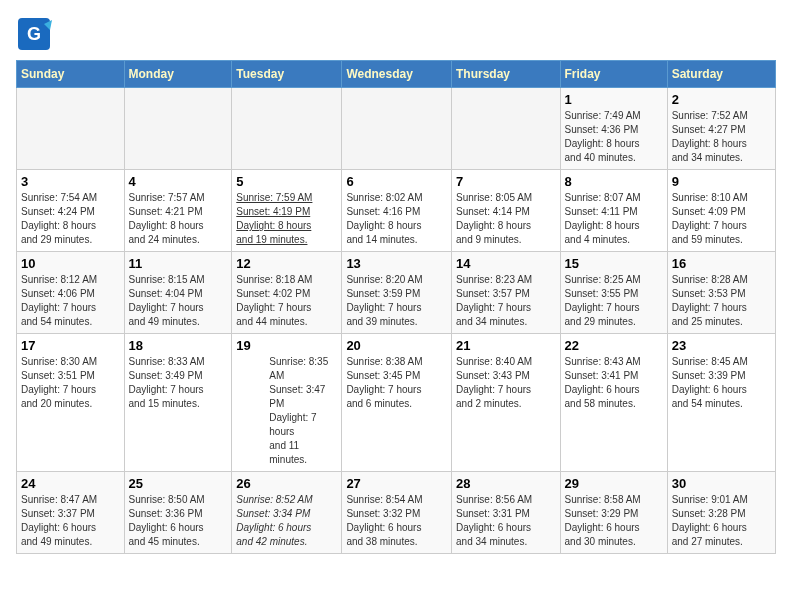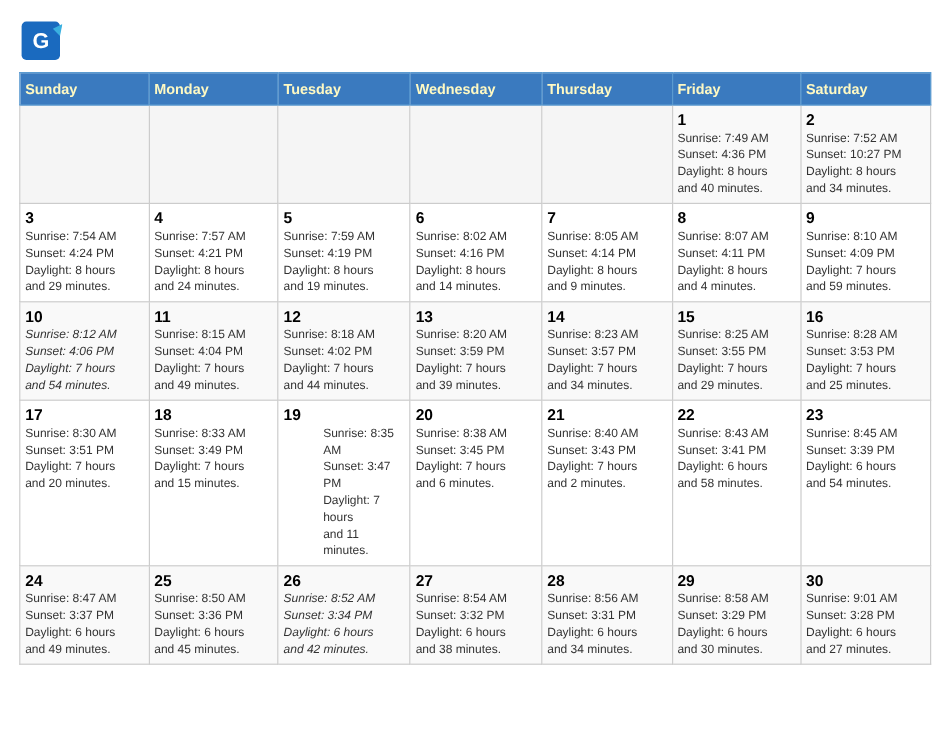--- a/index.html
+++ b/index.html
@@ -119,21 +119,21 @@
         <td>
           <span class="day-number">1</span>
           <div class="day-info" style="white-space: pre-line;">Sunrise: 7:49 AM
 Sunset: 4:36 PM
 Daylight: 8 hours
 and 40 minutes.</div>
         </td>
         <td>
           <span class="day-number">2</span>
           <div class="day-info" style="white-space: pre-line;">Sunrise: 7:52 AM
-Sunset: 10:27 PM
+Sunset: 4:27 PM
 Daylight: 8 hours
 and 34 minutes.</div>
         </td>
       </tr>
       <tr>
         <td>
           <span class="day-number">3</span>
           <div class="day-info" style="white-space: pre-line;">Sunrise: 7:54 AM
 Sunset: 4:24 PM
 Daylight: 8 hours
@@ -141,21 +141,21 @@
         </td>
         <td>
           <span class="day-number">4</span>
           <div class="day-info" style="white-space: pre-line;">Sunrise: 7:57 AM
 Sunset: 4:21 PM
 Daylight: 8 hours
 and 24 minutes.</div>
         </td>
         <td>
           <span class="day-number">5</span>
-          <div class="day-info" style="white-space: pre-line;">Sunrise: 7:59 AM
+          <div class="day-info" style="white-space: pre-line; text-decoration: underline;">Sunrise: 7:59 AM
 Sunset: 4:19 PM
 Daylight: 8 hours
 and 19 minutes.</div>
         </td>
         <td>
           <span class="day-number">6</span>
           <div class="day-info" style="white-space: pre-line;">Sunrise: 8:02 AM
 Sunset: 4:16 PM
 Daylight: 8 hours
 and 14 minutes.</div>
@@ -178,21 +178,21 @@
           <span class="day-number">9</span>
           <div class="day-info" style="white-space: pre-line;">Sunrise: 8:10 AM
 Sunset: 4:09 PM
 Daylight: 7 hours
 and 59 minutes.</div>
         </td>
       </tr>
       <tr>
         <td>
           <span class="day-number">10</span>
-          <div class="day-info" style="white-space: pre-line; font-style: italic;">Sunrise: 8:12 AM
+          <div class="day-info" style="white-space: pre-line;">Sunrise: 8:12 AM
 Sunset: 4:06 PM
 Daylight: 7 hours
 and 54 minutes.</div>
         </td>
         <td>
           <span class="day-number">11</span>
           <div class="day-info" style="white-space: pre-line;">Sunrise: 8:15 AM
 Sunset: 4:04 PM
 Daylight: 7 hours
 and 49 minutes.</div>

